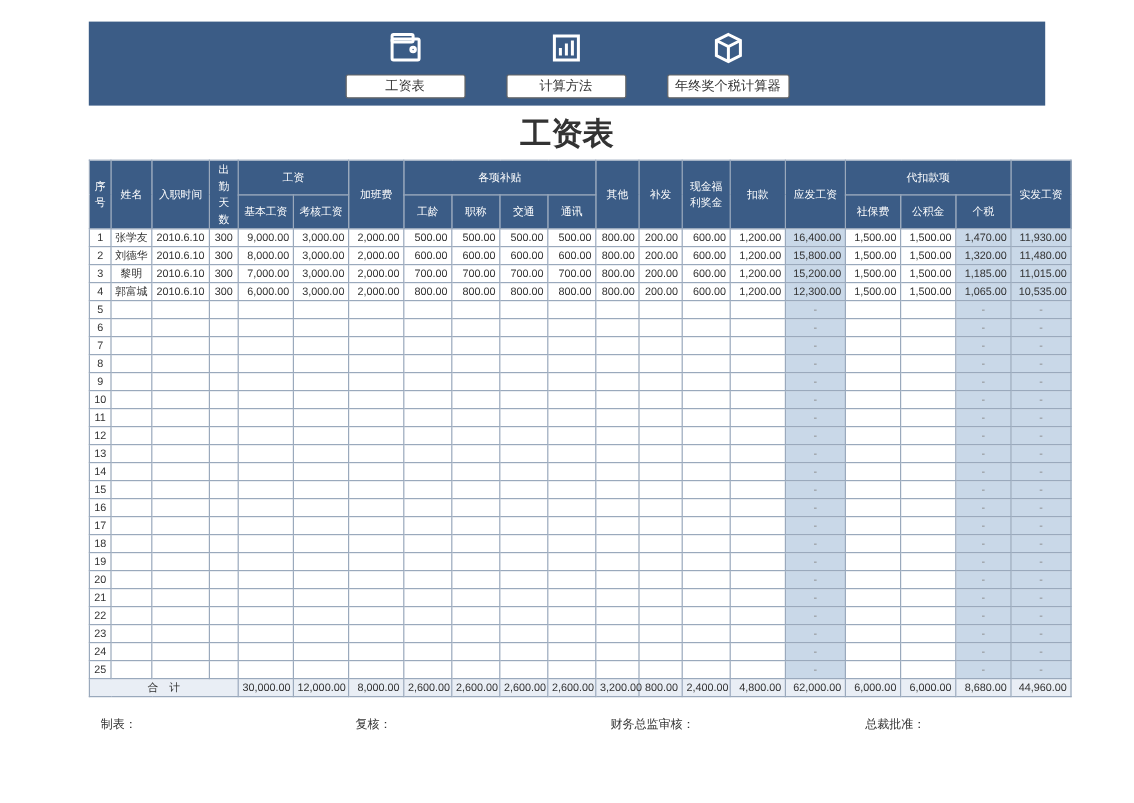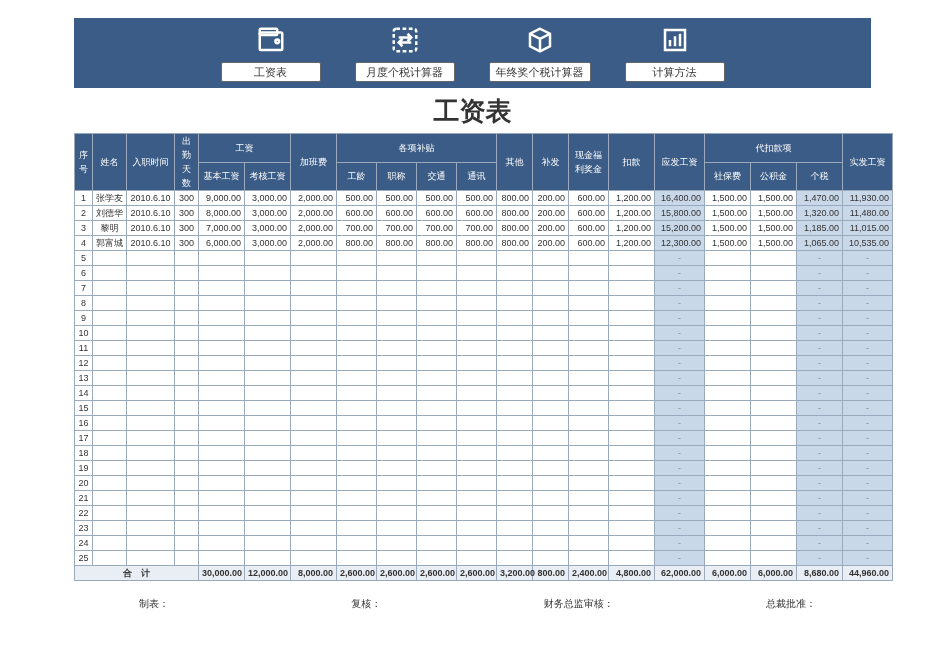--- a/index.html
+++ b/index.html
@@ -51,24 +51,24 @@
   
   .title { text-align:center; font-size:26px; font-weight:700; margin:6px 0 4px; }
   
   table { border-collapse:collapse; width:100%; table-layout:fixed; }
   th, td { border:1px solid var(--line); font-size:9px; padding:0 3px; height:14px; line-height:14px; }
   th { background:var(--navy); color:var(--hdr-txt); font-weight:400; text-align:center; }
   td { text-align:right; }
   td.c { text-align:center; }
   .calc { background:var(--calc-bg); }
   .dash { color:var(--muted); text-align:center;}
-  tr.total td { background:#e9eef5; font-weight:700;}
+  tr.total td { background:#e9eef5; font-weight:400;}
   
   .sig { display:flex; justify-content:space-between; font-size:10px; margin-top:16px; padding:0 10px; }
-  .sig span { min-width:140px;text-align:center; }
+  .sig span { min-width:140px; }
   
   col.w18{width:18px}col.w34{width:34px}col.w48{width:48px}col.w24{width:24px}
   col.w46{width:46px}col.w40{width:40px}col.w36{width:36px}col.w50{width:50px}
 </style>
 </head>
 <body>
 
 <div class="page">
 
   <div class="nav">
@@ -78,46 +78,36 @@
             <rect x="3" y="6" width="18" height="14" rx="1"></rect>
             <rect x="3" y="3" width="14" height="5" rx="1"></rect>
             <circle cx="17" cy="13" r="1.5"></circle>
           </svg>
       </div>
       <button class="nav-btn">工资表</button>
     </div>
     <div class="nav-item">
       <div class="nav-icon">
         <svg viewBox="0 0 24 24" width="30" height="30">
-            <rect x="3" y="3" width="18" height="18" rx="2" stroke-dasharray="3 2"></rect>
-            <path d="M7 10h10M14 7l3 3-3 3"></path>
-            <path d="M17 14H7M10 11l-3 3 3 3"></path>
+            <rect x="4" y="4" width="16" height="16"></rect>
+            <rect x="7" y="12" width="2" height="5" fill="#fff" stroke="none"></rect>
+            <rect x="11" y="9" width="2" height="8" fill="#fff" stroke="none"></rect>
+            <rect x="15" y="7" width="2" height="10" fill="#fff" stroke="none"></rect>
           </svg>
       </div>
-      <button class="nav-btn">月度个税计算器</button>
+      <button class="nav-btn">计算方法</button>
     </div>
     <div class="nav-item">
       <div class="nav-icon">
         <svg viewBox="0 0 24 24" width="30" height="30">
             <path d="M12 3l8 4v10l-8 4-8-4V7z"></path>
             <path d="M4 7l8 4 8-4M12 11v10"></path>
           </svg>
       </div>
       <button class="nav-btn">年终奖个税计算器</button>
-    </div>
-    <div class="nav-item">
-      <div class="nav-icon">
-        <svg viewBox="0 0 24 24" width="30" height="30">
-            <rect x="4" y="4" width="16" height="16"></rect>
-            <rect x="7" y="12" width="2" height="5" fill="#fff" stroke="none"></rect>
-            <rect x="11" y="9" width="2" height="8" fill="#fff" stroke="none"></rect>
-            <rect x="15" y="7" width="2" height="10" fill="#fff" stroke="none"></rect>
-          </svg>
-      </div>
-      <button class="nav-btn">计算方法</button>
     </div>
   </div>
 
   <div class="title">工资表</div>
 
   <table>
     <colgroup>
       <col class="w18">
         <col class="w34">
         <col class="w48">

